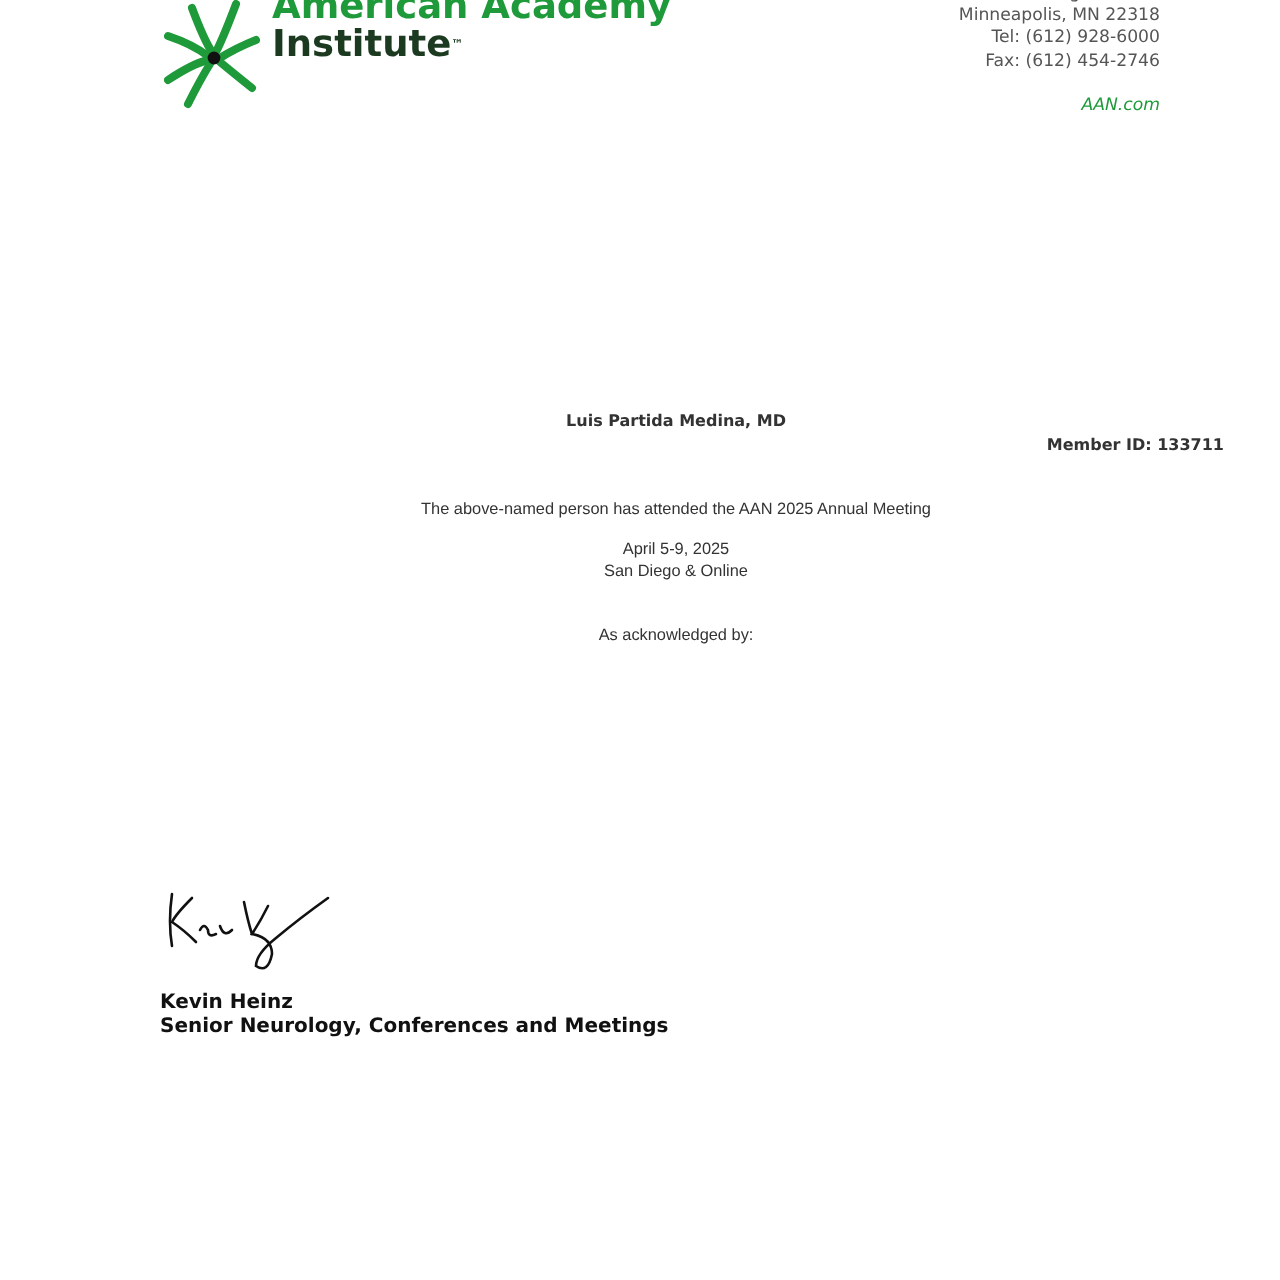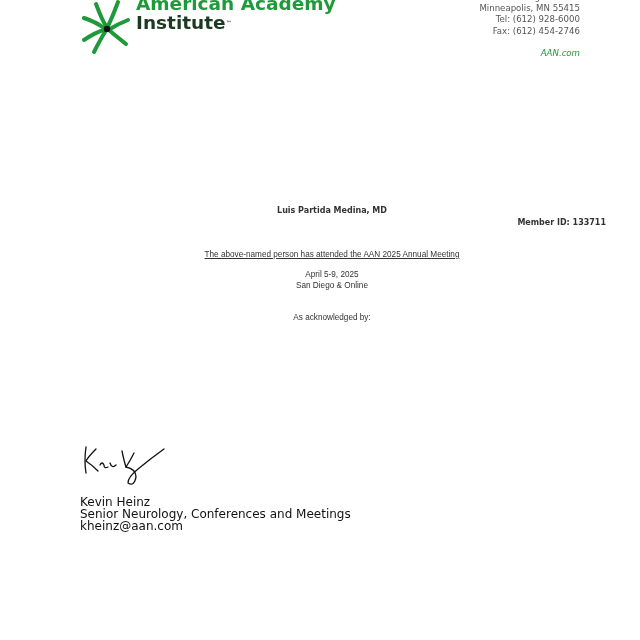--- a/index.html
+++ b/index.html
@@ -4,24 +4,24 @@
 <style>
   html, body { margin:0; padding:0; background:#ffffff; }
   body { width:640px; height:640px; position:relative; overflow:hidden; font-family:"Liberation Sans", sans-serif; color:#222; }
   .logo { position:absolute; left:82px; top:-6px; display:flex; align-items:flex-start; }
   .logo-mark { width:50px; height:58px; margin-top:4px; }
   .logo-text { margin-left:4px; font-family:"DejaVu Sans", sans-serif; font-weight:bold; line-height:19px; font-size:18.5px; color:#1f9a3a; }
   .logo-text .inst { color:#1b3a1f; }
   .tm { font-size:6px; vertical-align:top; }
   .address { position:absolute; right:60px; top:-8px; text-align:right; font-size:8.6px; line-height:11.2px; color:#555; font-family:"DejaVu Sans", sans-serif; }
   .address .web { color:#1f9a3a; font-style:italic; margin-top:11px; }
-  .center { position:absolute; left:11px; width:548px; text-align:center; font-size:8.2px; color:#333;padding-left:47px; }
+  .center { position:absolute; left:17px; width:548px; text-align:center; font-size:8.2px; color:#333;padding-left:47px; }
   .bold { font-weight:bold; font-family:"DejaVu Sans", sans-serif; font-size:8px; }
   .sig { position:absolute; left:80px; top:443px; width:90px; height:45px; }
-  .signer { position:absolute; left:80px; top:496px; font-size:12px; line-height:12px; color:#111; font-family:"DejaVu Sans", sans-serif; }
+  .signer { position:absolute; left:80px; top:496px; font-size:10px; line-height:12px; color:#111; font-family:"DejaVu Sans", sans-serif;font-weight:bold; }
 </style>
 </head>
 <body>
 
 <div class="logo">
   <svg class="logo-mark" viewBox="0 0 50 58">
     <g stroke="#1f9a3a" stroke-width="4" fill="none" stroke-linecap="round">
       <path d="M14 6 Q20 22 24 28"></path>
       <path d="M36 4 Q30 20 26 28"></path>
       <path d="M2 20 Q14 24 22 30"></path>
@@ -33,41 +33,40 @@
     <circle cx="25" cy="31" r="3.2" fill="#111"></circle>
   </svg>
   <div class="logo-text">
     <div>American Academy</div>
     <div class="inst"><span>Institute</span><span class="tm">™</span></div>
   </div>
 </div>
 
 <div class="address">
   <div>201 Chicago Avenue</div>
-  <div>Minneapolis, MN 55415</div>
+  <div>Minneapolis, MN 22318</div>
   <div>Tel: (612) 928-6000</div>
   <div>Fax: (612) 454-2746</div>
   <div class="web">AAN.com</div>
 </div>
 
 <div class="center bold" style="top:206px;">Luis Partida Medina, MD</div>
 <div class="center bold" style="top:218px;text-align:right;">Member ID: 133711</div>
-<div class="center" style="top:250px;text-decoration:underline;">The above-named person has attended the AAN 2025 Annual Meeting</div>
+<div class="center" style="top:250px;">The above-named person has attended the AAN 2025 Annual Meeting</div>
 <div class="center" style="top:270px;">April 5-9, 2025</div>
 <div class="center" style="top:281px;">San Diego &amp; Online</div>
 <div class="center" style="top:313px;">As acknowledged by:</div>
 
 <svg class="sig" viewBox="0 0 90 45">
   <g stroke="#111" stroke-width="1.3" fill="none" stroke-linecap="round">
     <path d="M6 4 Q4 18 6 30"></path>
     <path d="M16 6 Q8 14 6 18 Q12 22 18 28"></path>
     <path d="M20 22 Q22 18 24 22 Q24 26 28 24"></path>
     <path d="M30 20 Q32 26 36 22"></path>
     <path d="M42 8 Q44 18 46 24"></path>
     <path d="M54 10 Q50 18 46 24 Q56 26 56 34 Q54 44 48 40 Q48 34 58 26 Q70 16 84 6"></path>
   </g>
 </svg>
 
 <div class="signer">
   <div>Kevin Heinz</div>
   <div>Senior Neurology, Conferences and Meetings</div>
-  <div>kheinz@aan.com</div>
 </div>
 
 </body></html>

